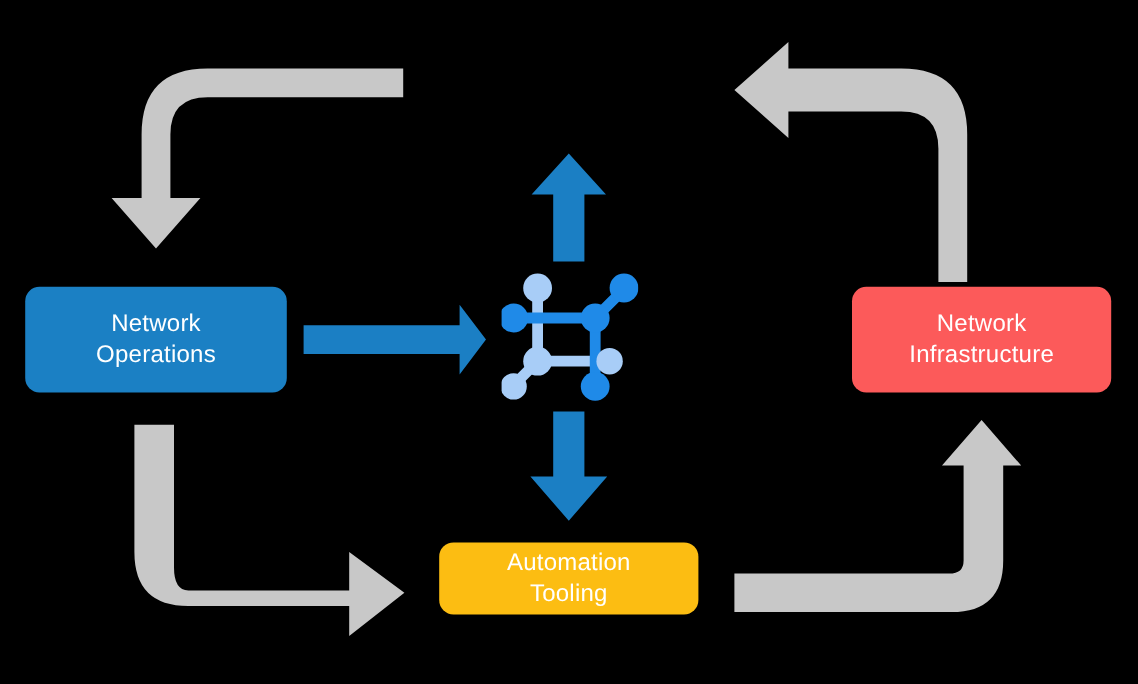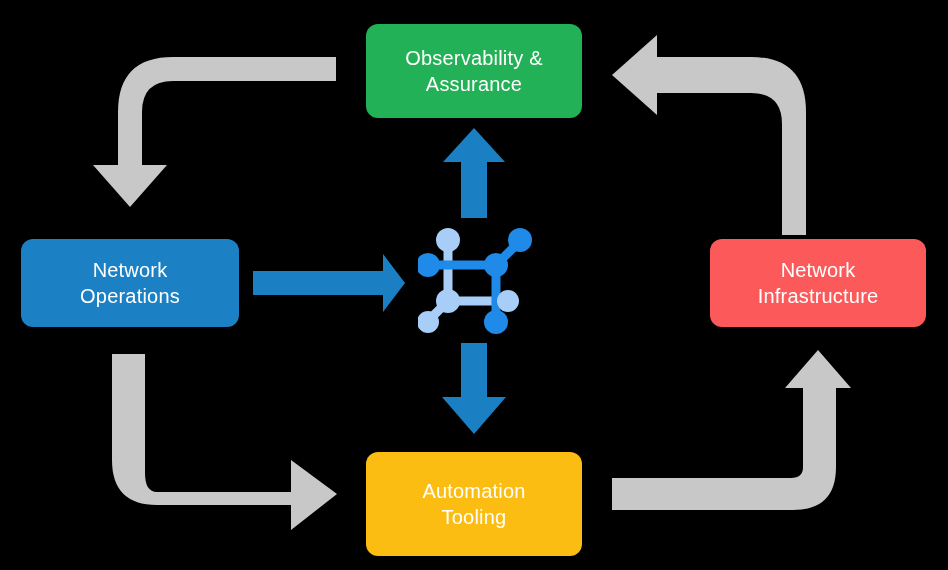--- a/index.html
+++ b/index.html
@@ -32,21 +32,21 @@
     font-size: 20px;
     line-height: 1.32;
     letter-spacing: 0.2px;
     font-weight: 400;
     padding: 6px 10px;
     white-space: pre-line;
   }
   #box-observability { left: 366px; top: 24px;  width: 216px; height: 94px; background: #22b156; }
   #box-operations    { left: 21px;  top: 239px; width: 218px; height: 88px; background: #1b80c4; }
   #box-infrastructure{ left: 710px; top: 239px; width: 216px; height: 88px; background: #fc5a5a; }
-  #box-automation    { left: 366px; top: 452px; width: 216px; height: 104px; background: #fcbd12; text-align: center; }
+  #box-automation    { left: 366px; top: 452px; width: 216px; height: 60px; background: #fcbd12; text-align: center; }
 
   #center-icon {
     position: absolute;
     left: 418px; top: 223px;
     width: 114px; height: 114px;
   }
 </style>
 </head>
 <body>
 
@@ -152,22 +152,20 @@
     </g>
 
     <g fill="#1f8ae8">
       <circle cx="10" cy="42" r="12"></circle>
       <circle cx="78" cy="42" r="12"></circle>
       <circle cx="102" cy="17" r="12"></circle>
       <circle cx="78" cy="99" r="12"></circle>
     </g>
   </svg>
 
-  <div class="node-box" id="box-observability" style="background: rgb(34, 177, 86); color: rgb(255, 255, 255);">Observability &amp;
-Assurance</div>
 
   <div class="node-box" id="box-operations" style="background: rgb(27, 128, 196); color: rgb(255, 255, 255);">Network
 Operations</div>
 
   <div class="node-box" id="box-infrastructure" style="background: rgb(252, 90, 90); color: rgb(255, 255, 255);">Network
 Infrastructure</div>
 
   <div class="node-box" id="box-automation" style="background: rgb(252, 189, 18); color: rgb(255, 255, 255);">Automation
 Tooling</div>
 

